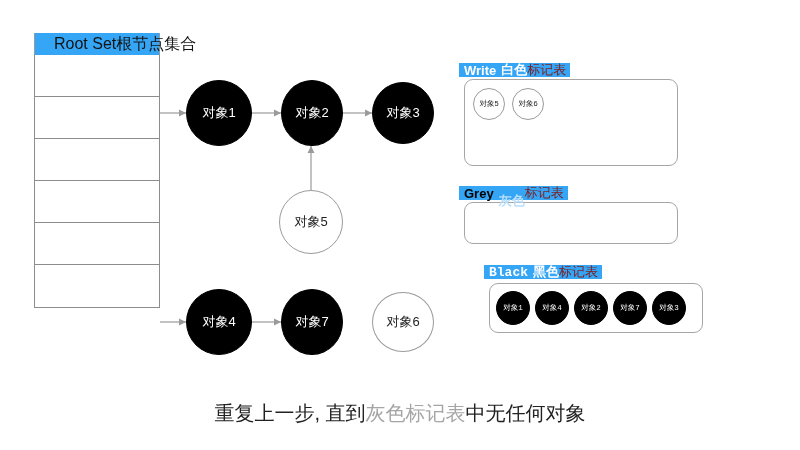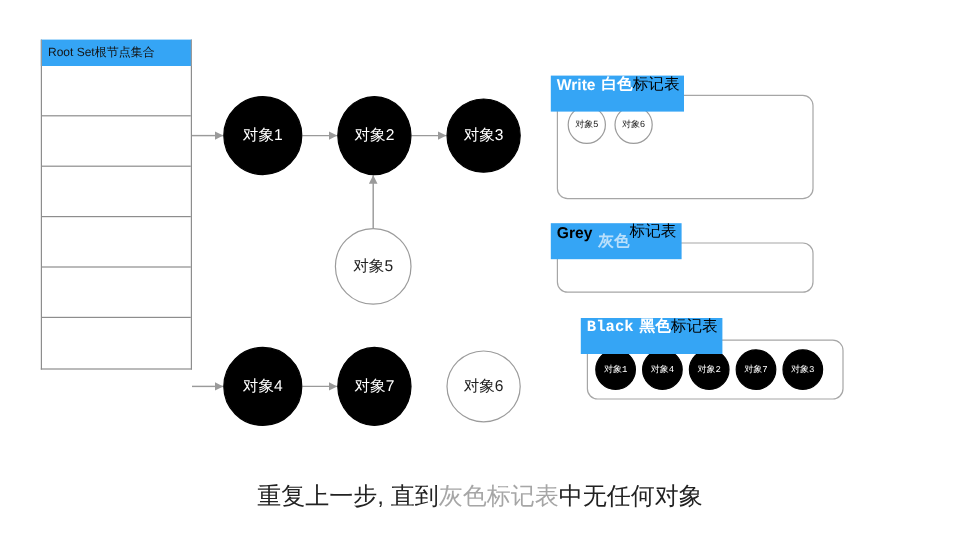--- a/index.html
+++ b/index.html
@@ -54,22 +54,22 @@
     letter-spacing: 1px;
   }
   .rootset-sub {
     height: 22px;
     background: #35A5F5;
     border-left: 1px solid #9a9a9a;
     border-right: 1px solid #9a9a9a;
     box-sizing: border-box;
     display: flex;
     align-items: center;
-    padding-left: 5px;
-    font-size: 10px;
+    padding-left: 19px;
+    font-size: 16px;
     color: #141414;
     white-space: nowrap;
   }
   .rootset-rows {
     border: 1px solid #8d8d8d;
     border-top: none;
     box-sizing: border-box;
     background: #ffffff;
   }
   .rootset-row {
@@ -106,37 +106,37 @@
   
   .panel {
     position: absolute;
   }
   .panel-header {
     position: absolute;
     left: 0;
     top: 0;
     background: #35A5F5;
     height: 14px;
-    padding: 0 4px 16px 5px;
+    padding: 0 4px 0 5px;
     display: flex;
     align-items: center;
     font-size: 13px;
     white-space: nowrap;
     z-index: 3;
     justify-content: center;
   }
   .hdr-en {
     font-weight: bold;
     color: #ffffff;
     margin-right: 5px;
   }
   .hdr-en.dim { color: #000000; }
   .hdr-cn-color { color: #ffffff; font-weight: bold; }
   .hdr-cn-color.dim { color: #b9dffb; margin-top: 16px; }
-  .hdr-cn-rest { color: #000000; }
+  .hdr-cn-rest { color: #7f1d1d; }
   .panel-box {
     position: absolute;
     left: 5px;
     border: 1px solid #a6a6a6;
     border-radius: 9px;
     background: #ffffff;
     box-sizing: border-box;
     z-index: 1;
   }
   .panel-items {

